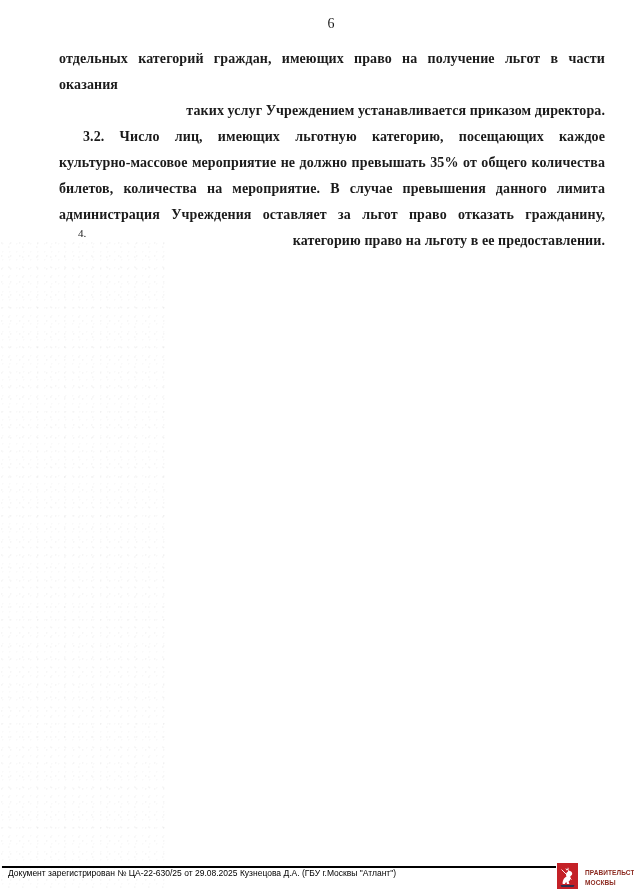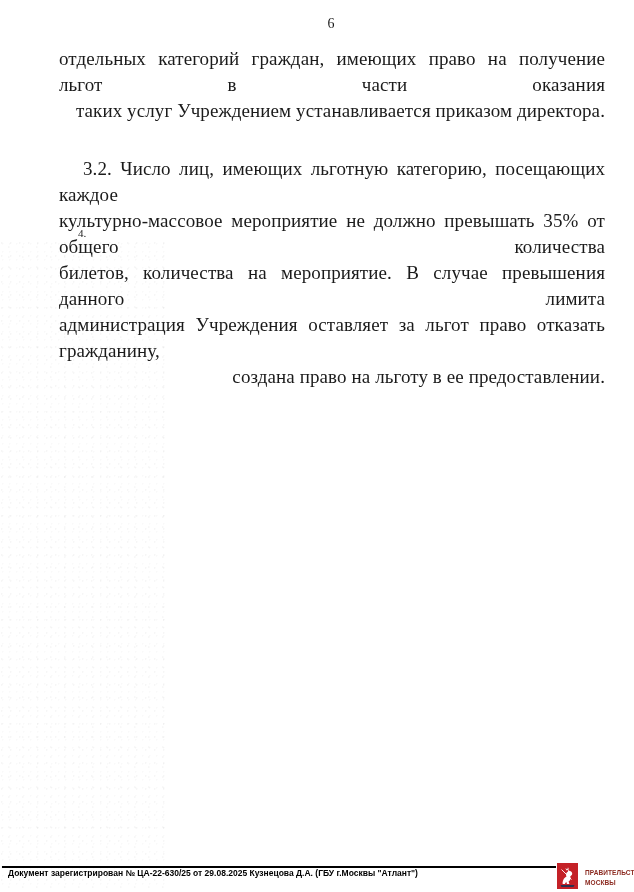--- a/index.html
+++ b/index.html
@@ -41,27 +41,28 @@
     text-align: center;
     font-size: 14px;
     line-height: 16px;
   }
 
   .body-text {
     position: absolute;
     top: 46px;
     left: 59px;
     width: 546px;
-    font-size: 19px;
+    font-size: 14px;
     line-height: 26px;
     letter-spacing: 0.1px;
+    font-weight: bold;
   }
   .line { text-align: right; }
   .line.justify { text-align: justify; text-align-last: justify; }
-  .line.indent { text-indent: 24px; margin-top: 32px; }
+  .line.indent { text-indent: 24px; }
 
   .orphan-number {
     position: absolute;
     top: 226px;
     left: 78px;
     font-size: 11px;
     line-height: 14px;
   }
 
   .footer-rule {
@@ -72,21 +73,21 @@
     height: 2px;
     background: #000;
   }
   .footer-text-block {
     position: absolute;
     top: 868px;
     left: 8px;
     width: 545px;
     font-family: "Liberation Sans", "DejaVu Sans", sans-serif;
     font-size: 8.5px;
-    font-weight: 700;
+    font-weight: 400;
     line-height: 10px;
     color: #000;
     white-space: nowrap;
   }
 
   .gov-logo {
     position: absolute;
     top: 863px;
     left: 557px;
     display: flex;
@@ -120,21 +121,21 @@
 
   <div class="page-number">6</div>
 
   <div class="body-text">
       <div class="line justify">отдельных категорий граждан, имеющих право на получение льгот в части оказания</div>
       <div class="line">таких услуг Учреждением устанавливается приказом директора.</div>
       <div class="line justify indent">3.2. Число лиц, имеющих льготную категорию, посещающих каждое</div>
       <div class="line justify">культурно-массовое мероприятие не должно превышать 35% от общего количества</div>
       <div class="line justify">билетов, количества на мероприятие. В случае превышения данного лимита</div>
       <div class="line justify">администрация Учреждения оставляет за льгот право отказать гражданину,</div>
-      <div class="line">создана право на льготу в ее предоставлении.</div>
+      <div class="line">категорию право на льготу в ее предоставлении.</div>
     </div>
 
   <div class="orphan-number">4.</div>
 
   <div class="footer-rule"></div>
 
   <div class="footer-text-block">
     <div>Документ зарегистрирован № ЦА-22-630/25 от 29.08.2025 Кузнецова Д.А. (ГБУ г.Москвы "Атлант")</div>
   </div>
 

